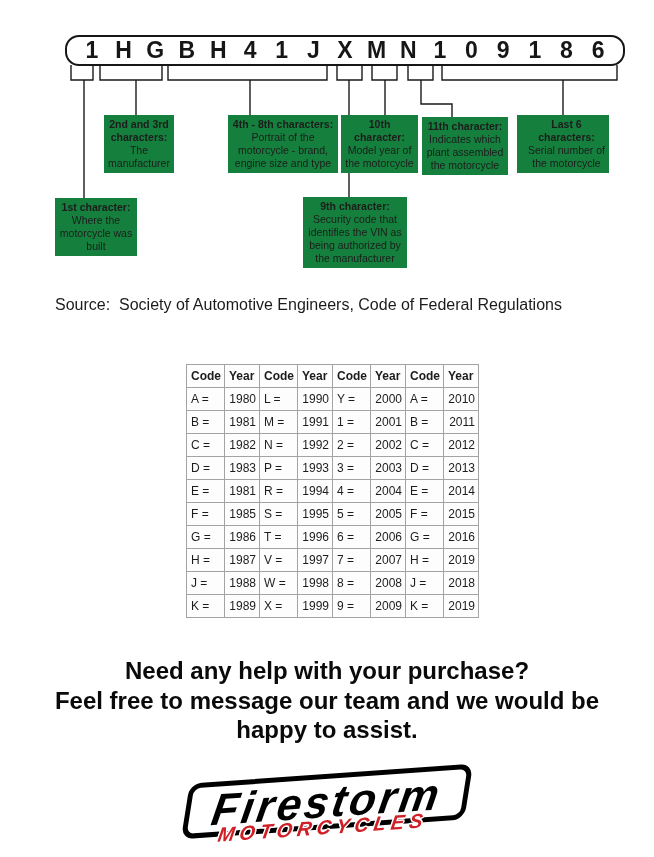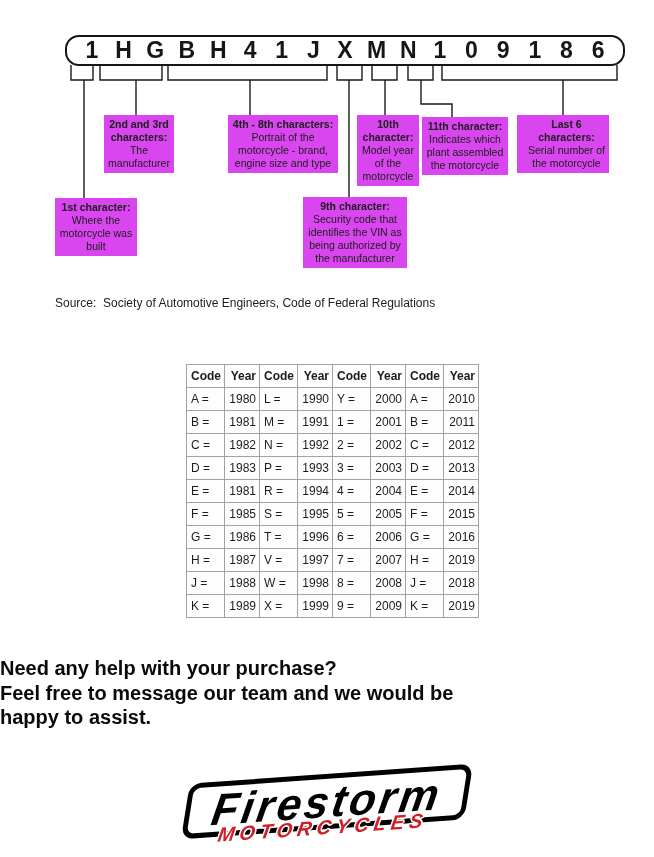--- a/index.html
+++ b/index.html
@@ -38,43 +38,43 @@
   
   .connectors {
     position: absolute;
     left: 0; top: 0;
     pointer-events: none;
   }
 
   
   .note-box {
     position: absolute;
-    background: #d946ef;
+    background: #15803d;
     text-align: center;
     font-size: 10.5px;
     line-height: 1.24;
     padding: 3px 2px;
     color: #1c1c1c;
   }
   .nb-title { display: block; font-weight: bold; }
   .nb-desc  { display: block; }
 
   .nb-1  { left: 55px;  top: 198px; width: 82px; }
   .nb-23 { left: 104px; top: 115px; width: 70px; }
   .nb-48 { left: 204px; top: 115px; width: 110px; margin-left: 24px; }
   .nb-9  { left: 303px; top: 197px; width: 104px; text-align: center; }
-  .nb-10 { left: 357px; top: 115px; width: 62px; }
+  .nb-10 { left: 341px; top: 115px; width: 77px; }
   .nb-11 { left: 422px; top: 117px; width: 86px; }
   .nb-l6 { left: 517px; top: 115px; width: 92px; padding-left: 9px; }
 
   
   .source-note {
     position: absolute;
     left: 55px; top: 296px;
-    font-size: 12px;
+    font-size: 16px;
     color: #1c1c1c;
     white-space: pre;
   }
 
   
   .year-table {
     position: absolute;
     left: 186px; top: 364px;
     border-collapse: collapse;
     font-size: 12px;
@@ -82,31 +82,31 @@
   }
   .year-table th, .year-table td {
     border: 1px solid #a3a3a3;
     width: 35px;
     height: 23px;
     padding: 2px 3px 2px 4px;
     background: #fdfdfd;
     font-weight: normal;
     white-space: nowrap;
   }
-  .year-table th { font-weight: bold; text-align: right; }
+  .year-table th { font-weight: bold; text-align: left; }
   .year-table td.code-cell { text-align: left; }
   .year-table td.year-cell { text-align: right; }
 
   
   .help-text {
     position: absolute;
     left: 0; top: 656px;
     width: 654px;
-    text-align: left;
-    font-size: 20px;
+    text-align: center;
+    font-size: 24px;
     font-weight: bold;
     line-height: 1.23;
     color: #0a0a0a;
   }
 
   
   .logo-wrap {
     position: absolute;
     left: 50%; top: 774px;
     transform: translateX(-50%) rotate(-4deg);

